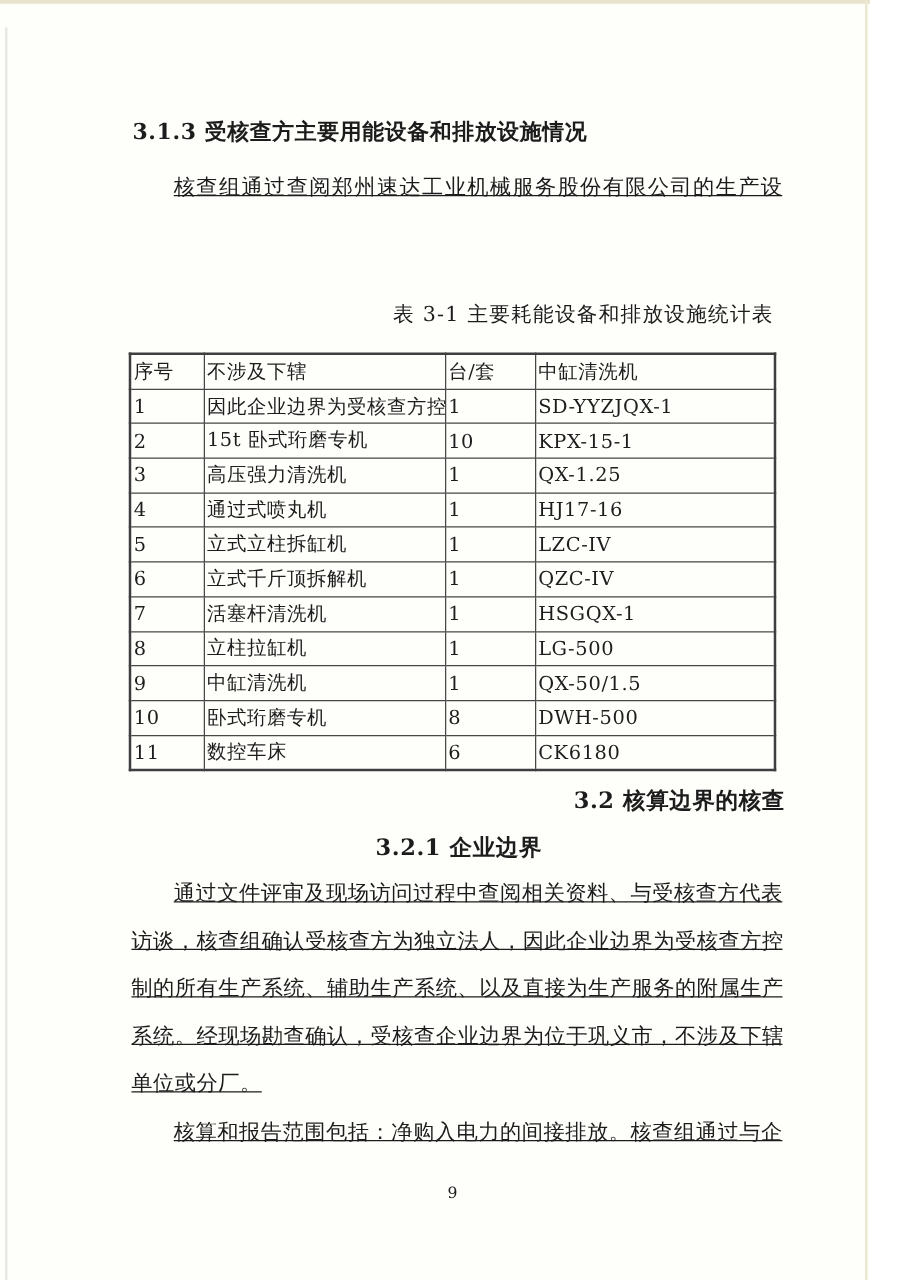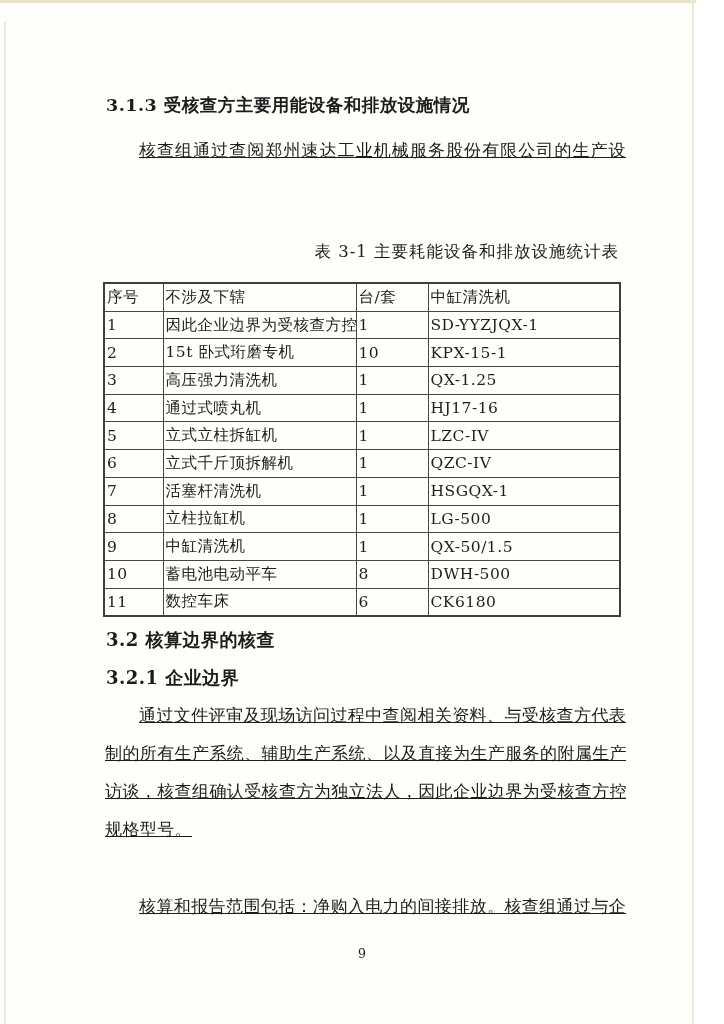--- a/index.html
+++ b/index.html
@@ -33,22 +33,22 @@
   .heading {
     position: absolute;
     left: 106px;
     width: 522px;
     font-size: 18px;
     font-weight: bold;
     letter-spacing: 0.5px;
     white-space: nowrap;
   }
   .h313 { top: 93px; font-size: 17.5px; }
-  .h32  { top: 628px; }
-  .h321 { top: 666px; }
+  .h32  { top: 628px; text-align: right; }
+  .h321 { top: 666px; text-align: center; }
 
   .para {
     position: absolute;
     left: 105px;
     width: 521px;
     font-size: 17px;
     letter-spacing: 0.4px;
     text-decoration: underline;
   }
   .para .line {
@@ -201,42 +201,43 @@
           <td>LG-500</td>
         </tr>
         <tr>
           <td>9</td>
           <td>中缸清洗机</td>
           <td>1</td>
           <td>QX-50/1.5</td>
         </tr>
         <tr>
           <td>10</td>
-          <td>蓄电池电动平车</td>
+          <td>卧式珩磨专机</td>
           <td>8</td>
           <td>DWH-500</td>
         </tr>
         <tr>
           <td>11</td>
           <td>数控车床</td>
           <td>6</td>
           <td>CK6180</td>
         </tr>
       </tbody>
   </table>
 
   <div class="heading h32">3.2 核算边界的核查</div>
 
   <div class="heading h321">3.2.1 企业边界</div>
 
   <div class="para p2">
       <div class="line indent">通过文件评审及现场访问过程中查阅相关资料、与受核查方代表</div>
+      <div class="line">访谈，核查组确认受核查方为独立法人，因此企业边界为受核查方控</div>
       <div class="line">制的所有生产系统、辅助生产系统、以及直接为生产服务的附属生产</div>
-      <div class="line">访谈，核查组确认受核查方为独立法人，因此企业边界为受核查方控</div>
-      <div class="line last">规格型号。</div>
+      <div class="line">系统。经现场勘查确认，受核查企业边界为位于巩义市，不涉及下辖</div>
+      <div class="line last">单位或分厂。</div>
     </div>
 
   <div class="para p3">
       <div class="line indent last">核算和报告范围包括：净购入电力的间接排放。核查组通过与企</div>
     </div>
 
   <div class="page-number">9</div>
 
   <span class="stamp-frag sf1" style="background: rgb(228, 28, 28);"></span>
   <span class="stamp-frag sf2" style="background: rgb(228, 28, 28);"></span>

